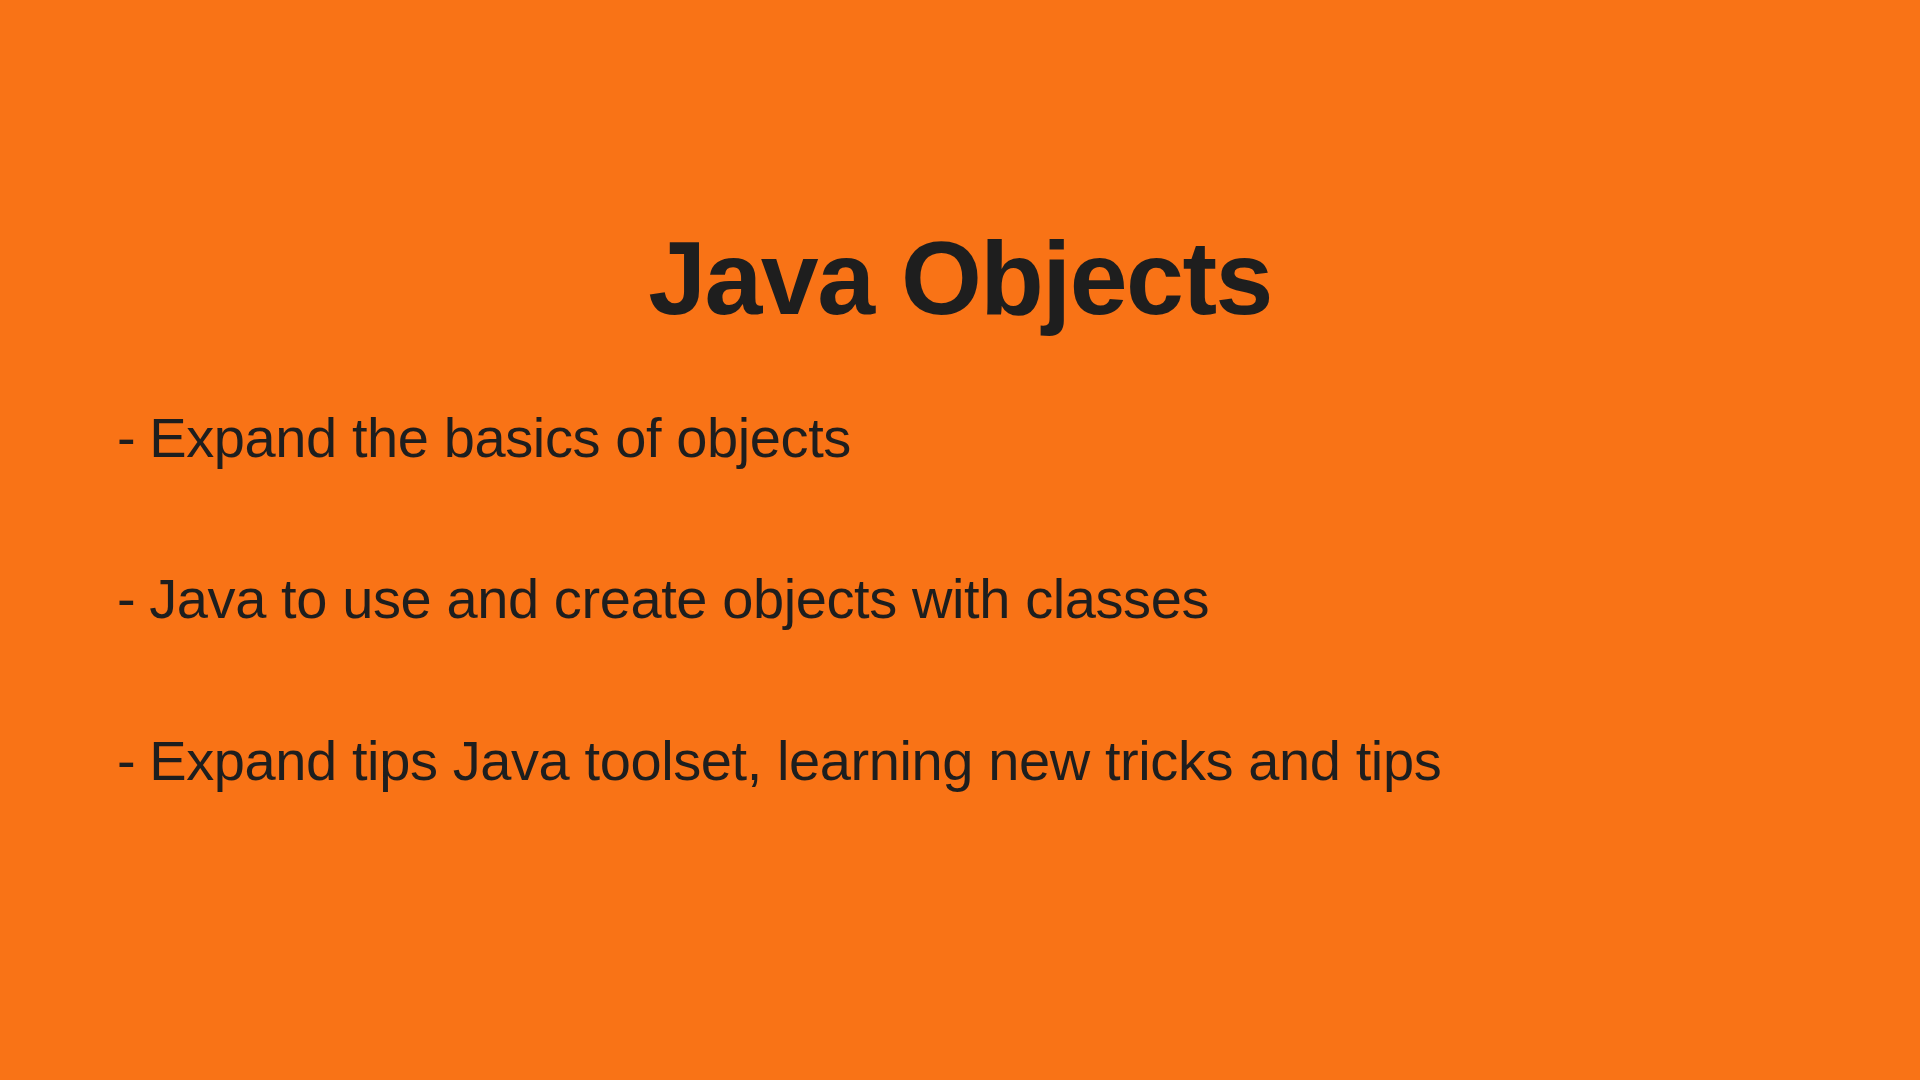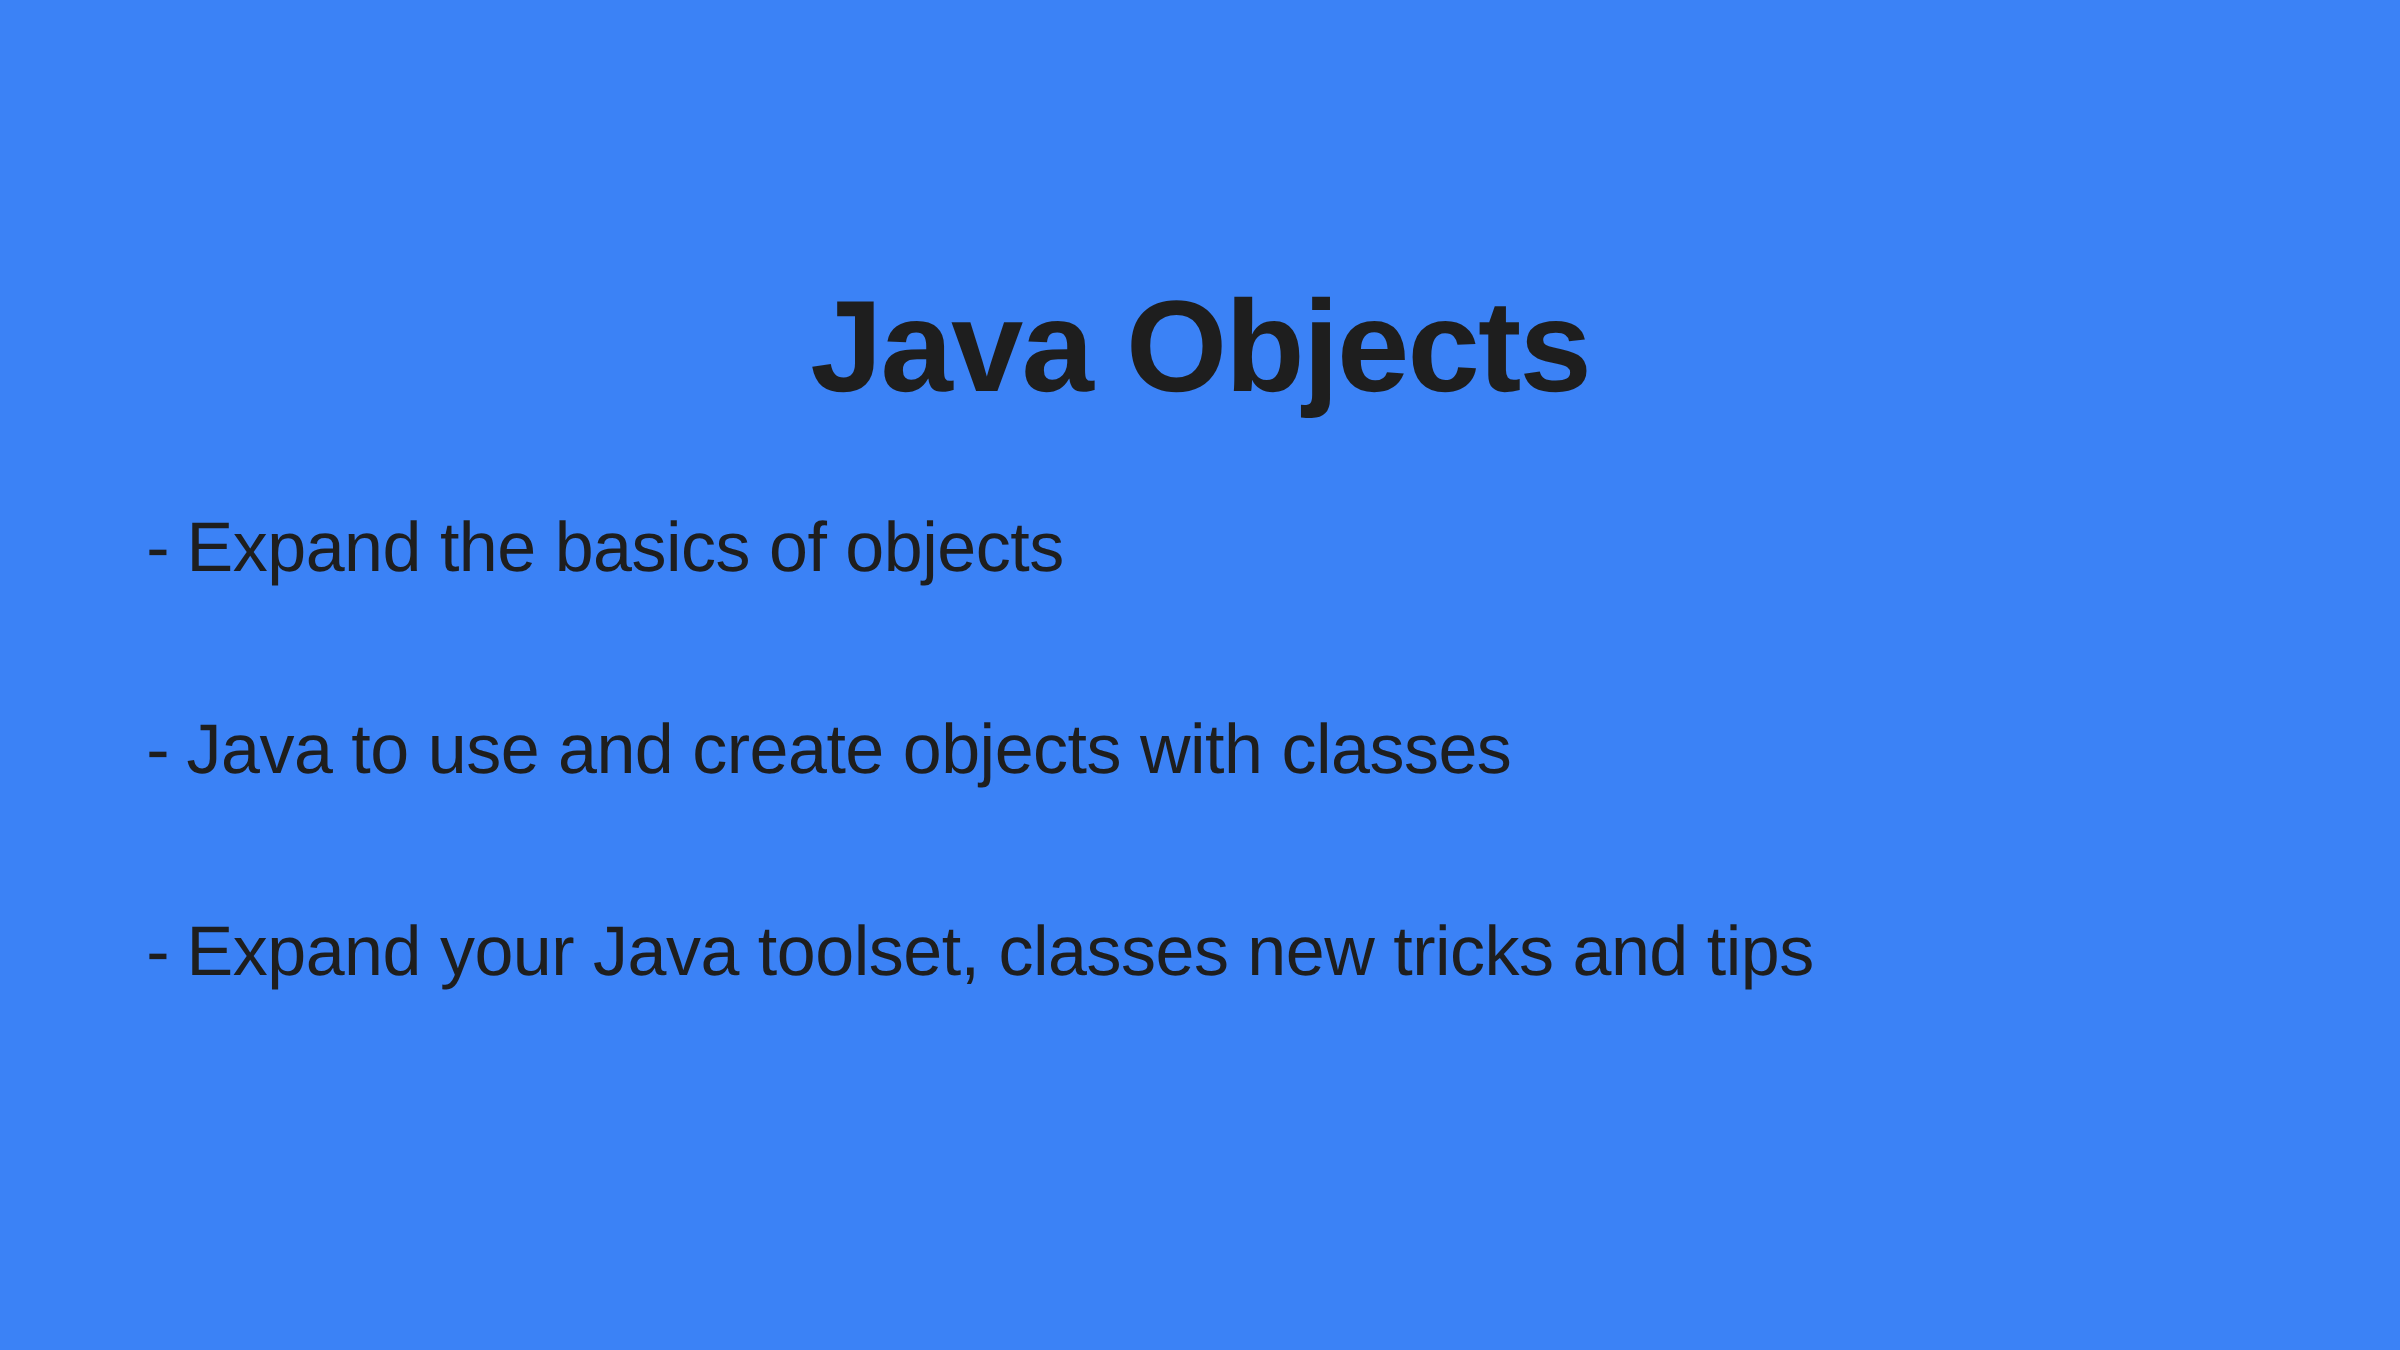--- a/index.html
+++ b/index.html
@@ -11,21 +11,21 @@
     height: 1080px;
     background: #f4f4f4;
     font-family: "Liberation Sans", sans-serif;
     overflow: hidden;
   }
 
   #slide {
     position: relative;
     width: 1920px;
     height: 1080px;
-    background: #3b82f6;
+    background: #f97316;
     box-sizing: border-box;
   }
 
   #slide-title {
     position: absolute;
     top: 150px;
     left: 0;
     width: 1920px;
     text-align: center;
     font-size: 104px;
@@ -86,18 +86,18 @@
       <span class="bullet-text">Expand the basics of objects</span>
     </li>
 
     <li class="bullet-item">
       <span class="bullet-dash">-</span>
       <span class="bullet-text">Java to use and create objects with classes</span>
     </li>
 
     <li class="bullet-item">
       <span class="bullet-dash">-</span>
-      <span class="bullet-text">Expand your Java toolset, classes new tricks and tips</span>
+      <span class="bullet-text">Expand tips Java toolset, learning new tricks and tips</span>
     </li>
 
   </ul>
 
 </div>
 
 </body></html>

